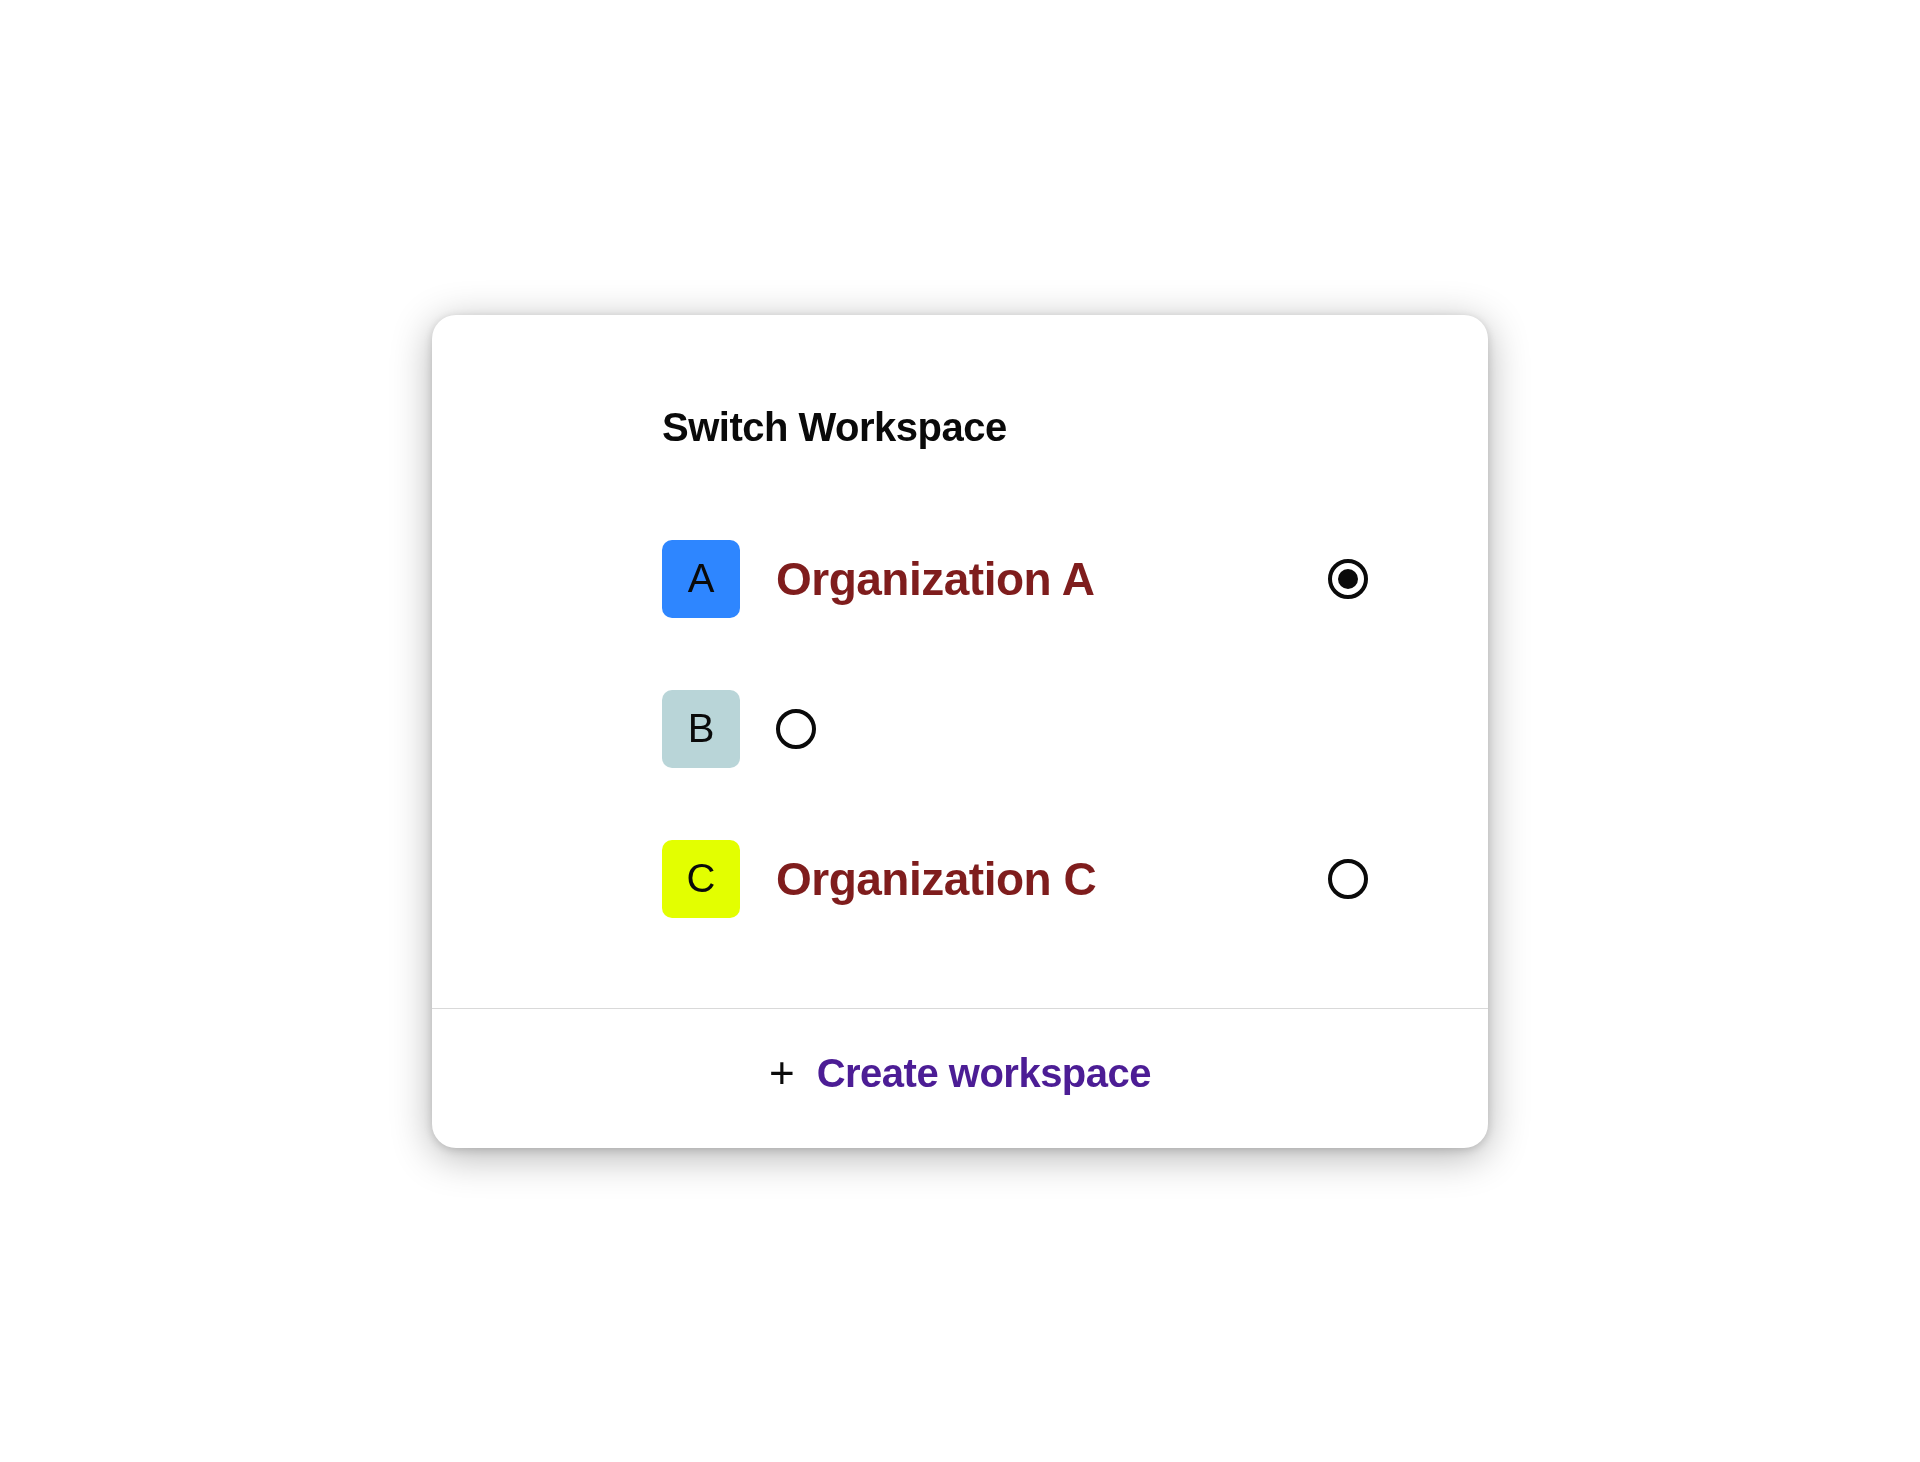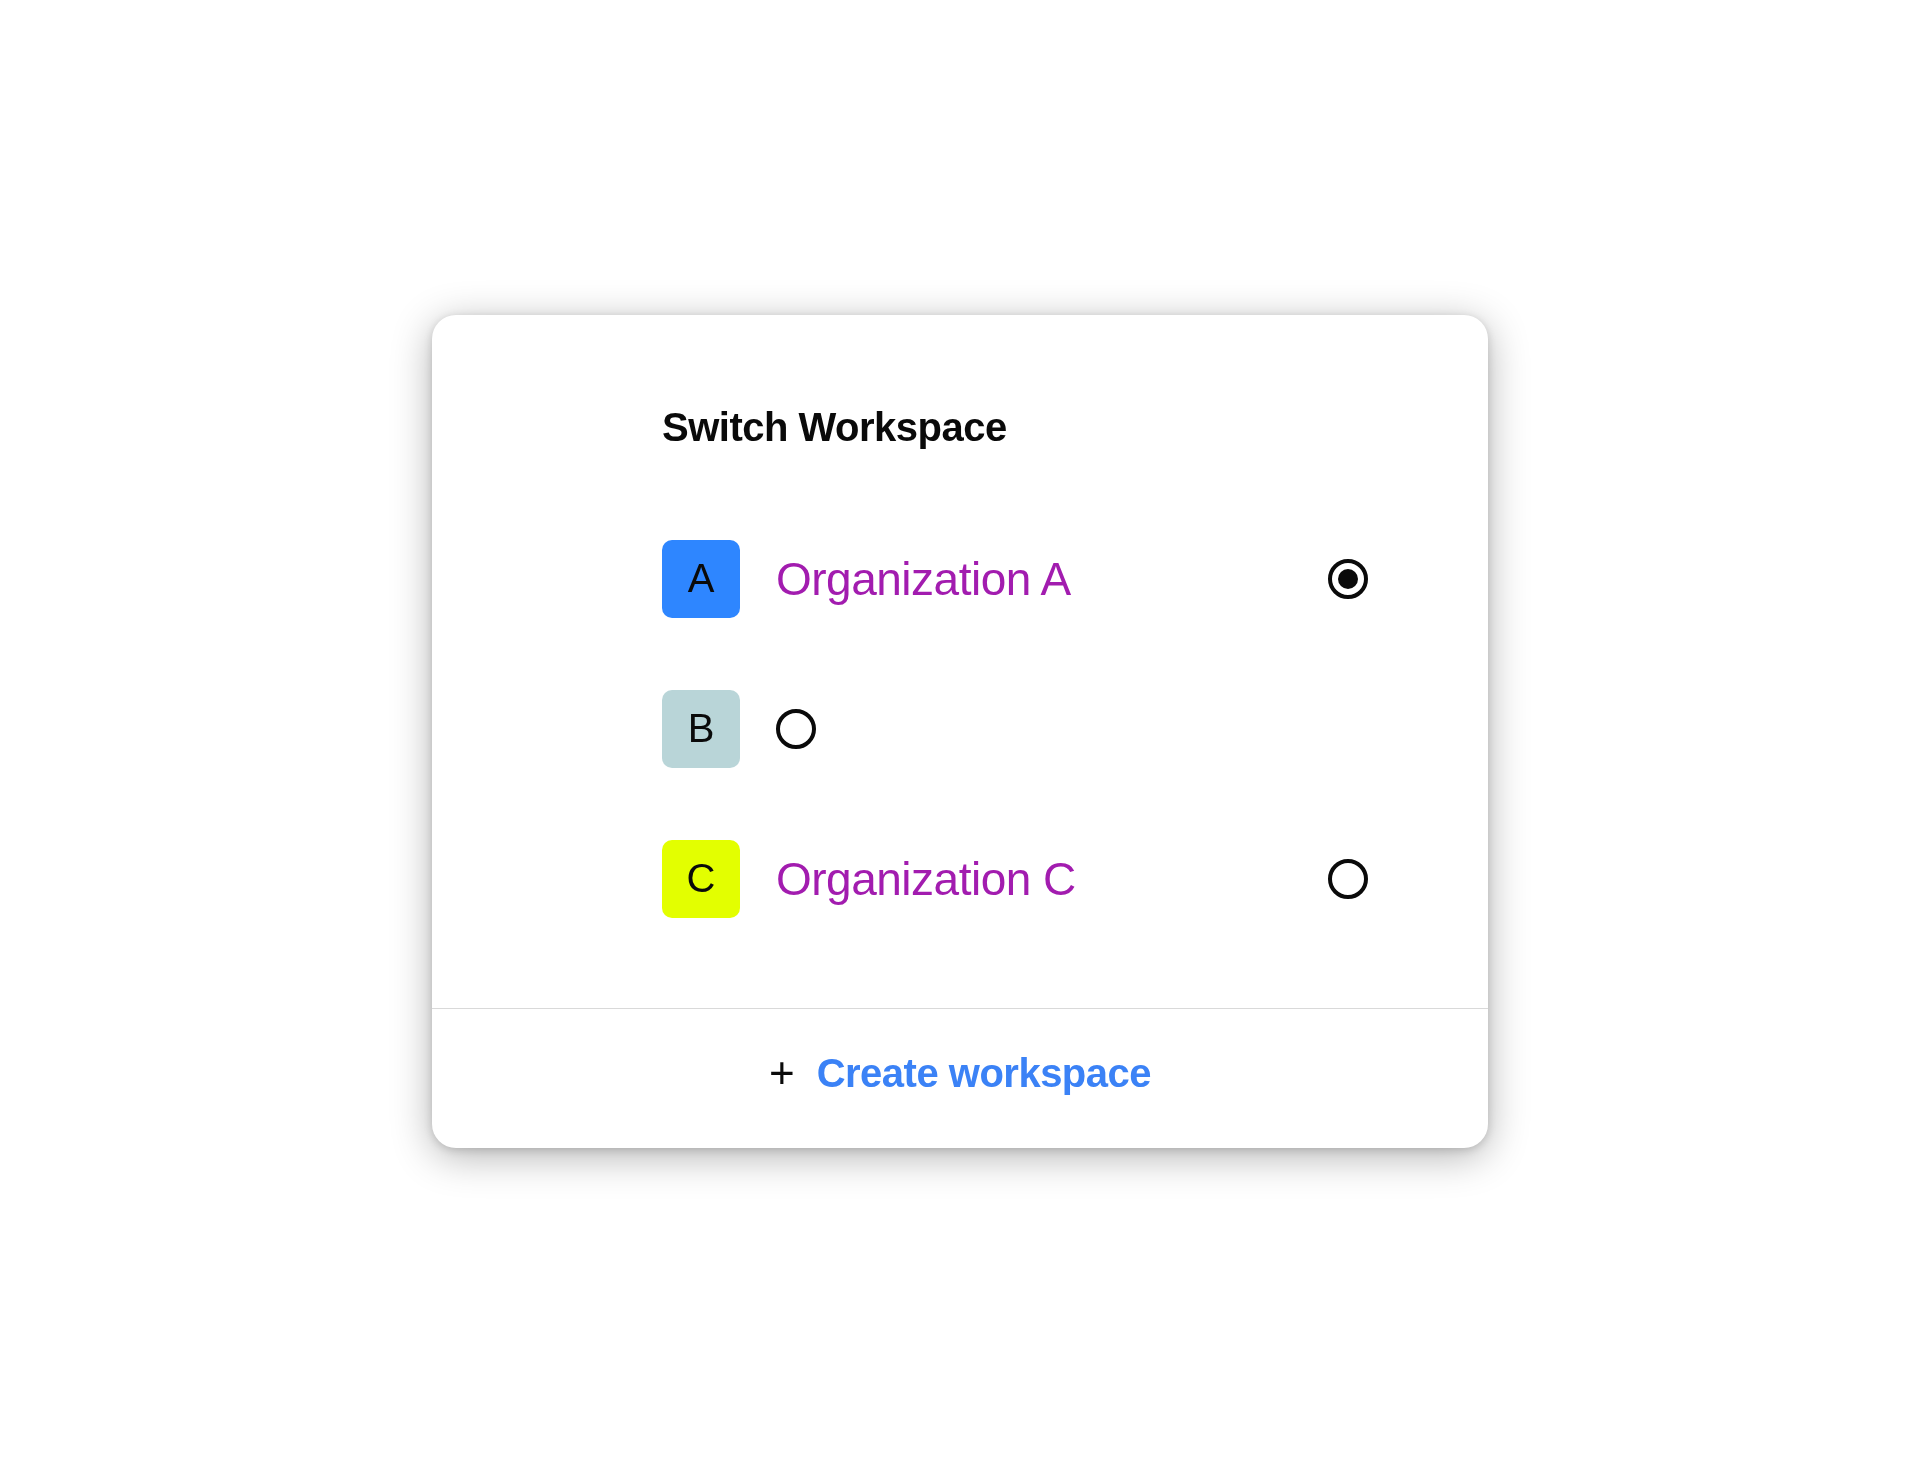--- a/index.html
+++ b/index.html
@@ -53,22 +53,22 @@
       display: flex;
       align-items: center;
       justify-content: center;
       font-size: 40px;
       font-weight: 500;
       flex-shrink: 0;
       margin-right: 36px;
     }
     .org-name {
       font-size: 46px;
-      font-weight: 400;
-      color: #a21caf;
+      font-weight: 700;
+      color: #7f1d1d;
       flex: 1;
       letter-spacing: -0.5px;
     }
     .radio {
       width: 40px;
       height: 40px;
       border: 4px solid #0a0a0a;
       border-radius: 50%;
       display: flex;
       align-items: center;
@@ -96,21 +96,21 @@
     }
     .plus-icon {
       font-size: 44px;
       font-weight: 400;
       color: #0a0a0a;
       line-height: 1;
     }
     .create-label {
       font-size: 40px;
       font-weight: 700;
-      color: #3b82f6;
+      color: #4c1d95;
       letter-spacing: -0.5px;
     }
   </style>
 </head>
 <body>
 
 <div class="card">
   <div class="card-inner">
     <h2 class="title">Switch Workspace</h2>
 

